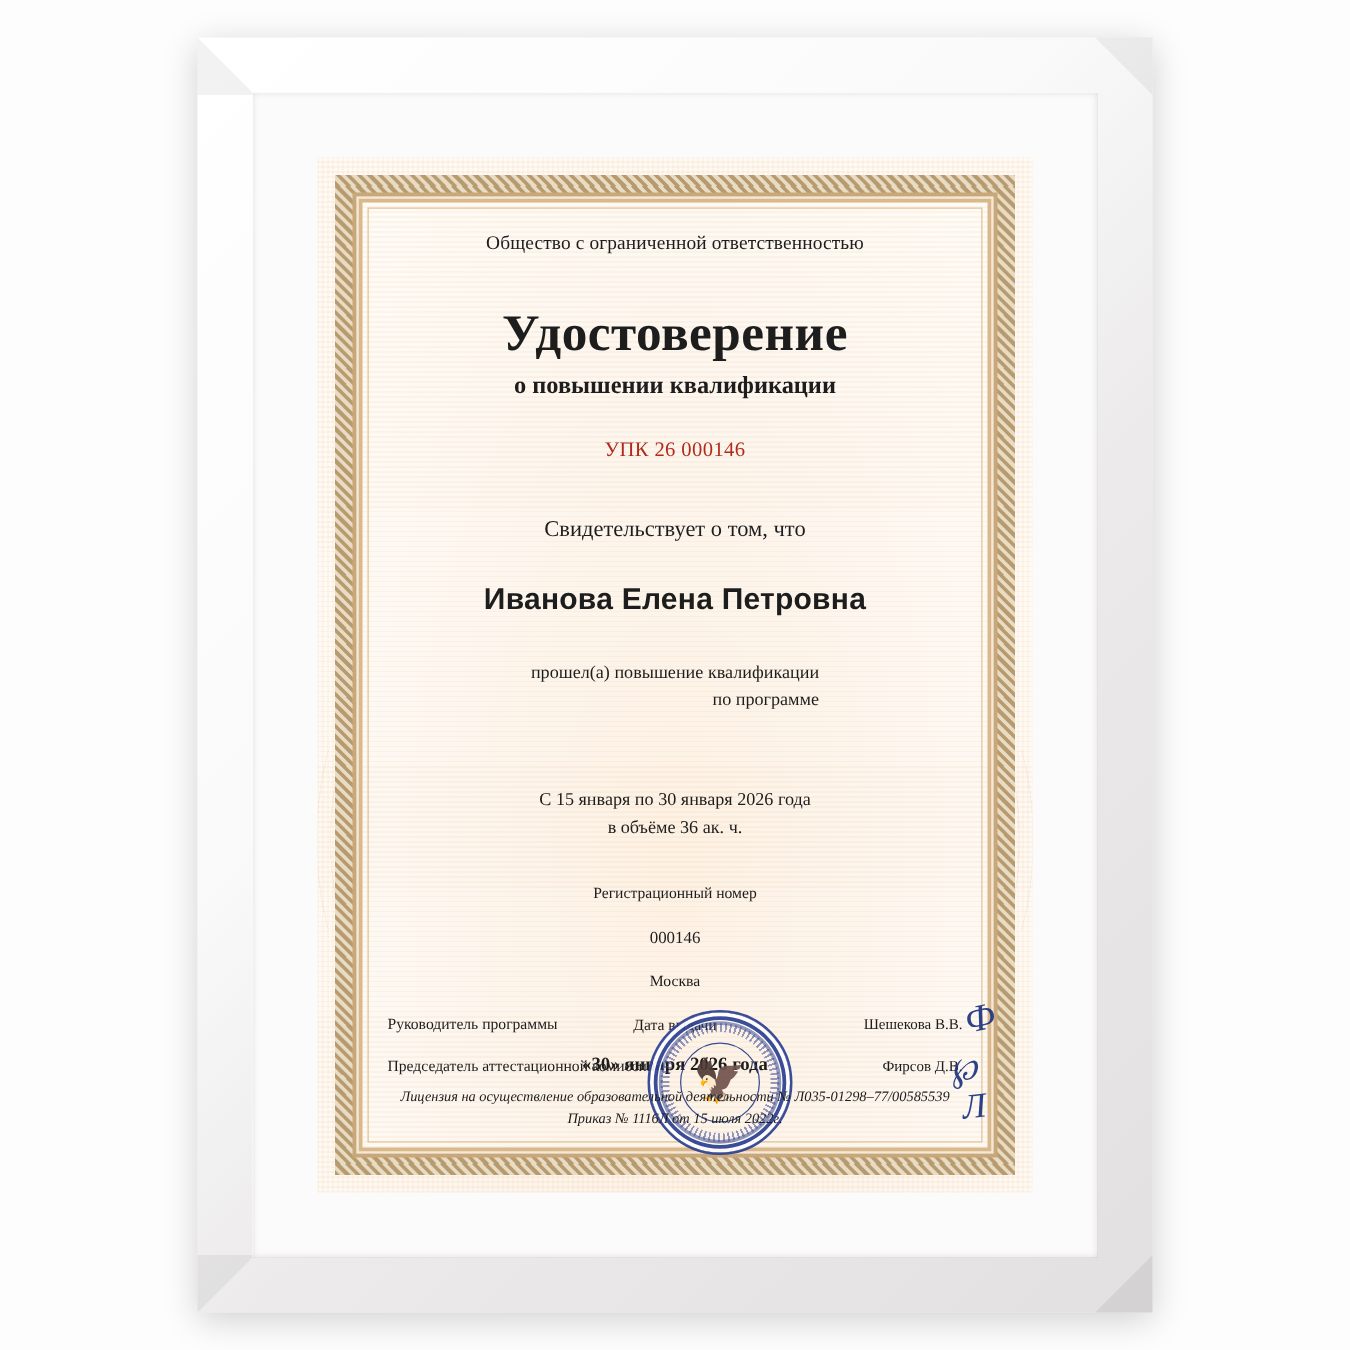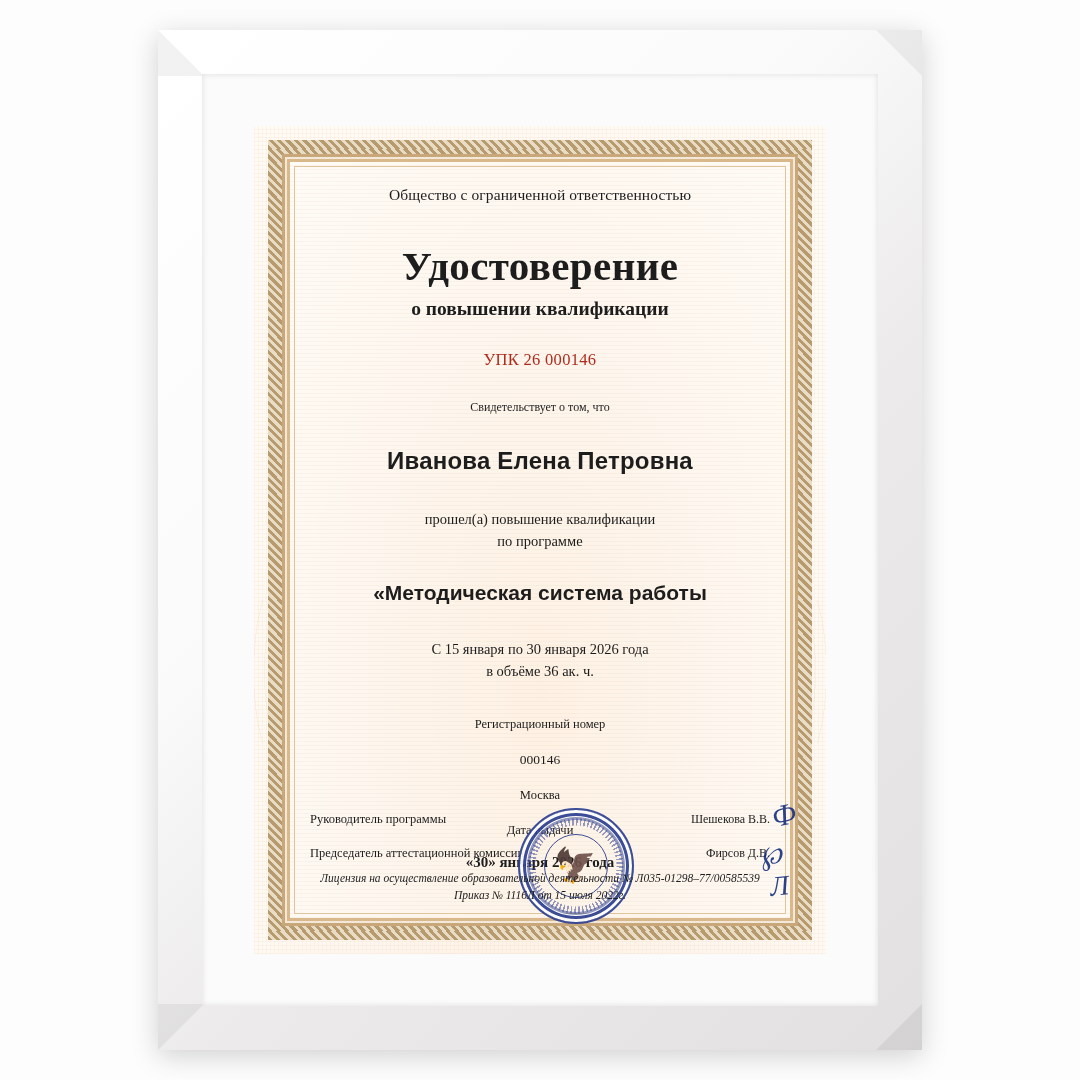--- a/index.html
+++ b/index.html
@@ -148,34 +148,35 @@
     font-weight: bold;
     margin-top: 8px;
   }
   .serial {
     font-size: 16.5px;
     color: #b12b1d;
     margin-top: 30px;
     letter-spacing: 0.3px;
   }
   .attests {
-    font-size: 12px;
-    margin-top: 30px;
+    font-size: 18px;
+    margin-top: 43px;
   }
   .person {
     font-family: "Liberation Sans", sans-serif;
     font-size: 24px;
     font-weight: bold;
     margin-top: 32px;
     letter-spacing: 0.2px;
   }
   .passed {
     font-size: 14.5px;
     line-height: 1.5;
     margin-top: 34px;
+    text-align: right;
   }
   .program {
     font-family: "Liberation Sans", sans-serif;
     font-size: 21px;
     font-weight: bold;
     line-height: 1.35;
     margin-top: 26px;
   }
   .period {
     font-size: 14.5px;
@@ -323,21 +324,20 @@
           <div class="attests">Свидетельствует о том, что</div>
 
           <div class="person">Иванова Елена Петровна</div>
 
           <div class="passed">
             <div>прошел(а) повышение квалификации</div>
             <div>по программе</div>
           </div>
 
           <div class="program">
-            <div>«Методическая система работы</div>
           </div>
 
           <div class="period">
             <div>С 15 января по 30 января 2026 года</div>
             <div>в объёме 36 ак. ч.</div>
           </div>
 
           <div class="reg-label">Регистрационный номер</div>
           <div class="reg-number">000146</div>
           <div class="city">Москва</div>

